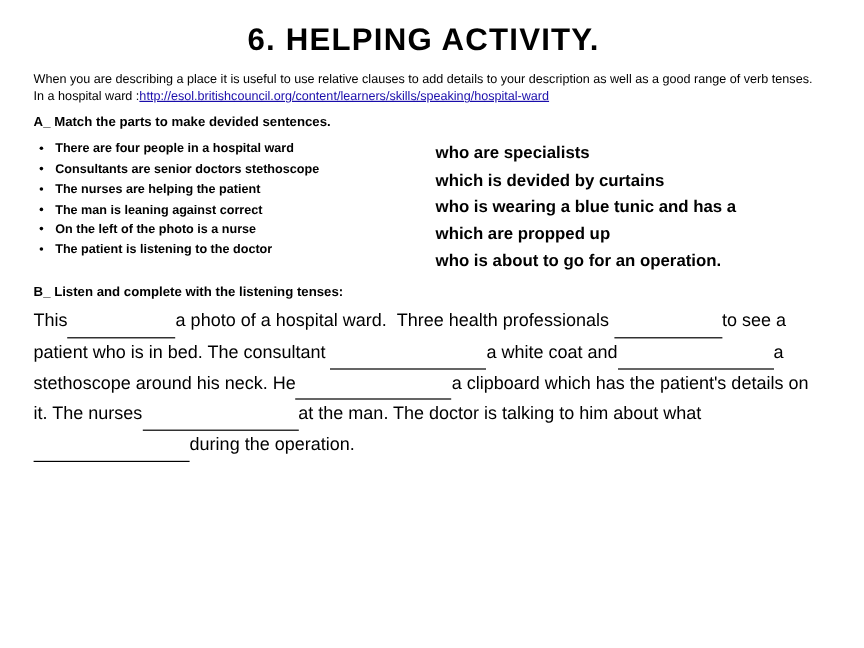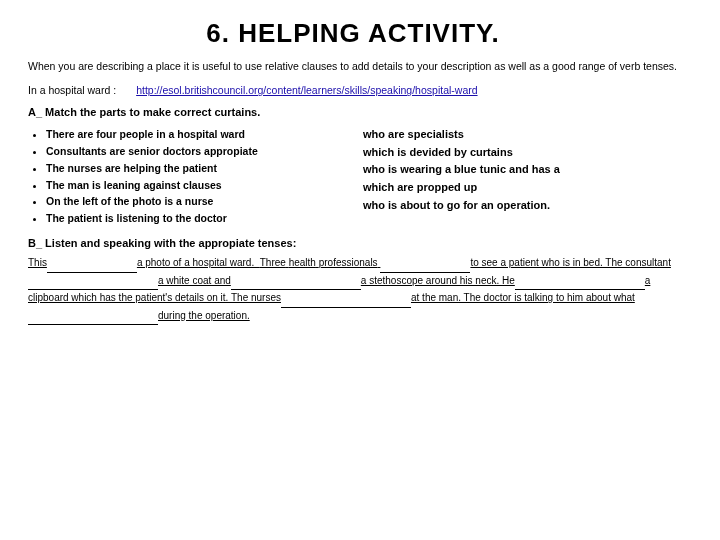--- a/index.html
+++ b/index.html
@@ -17,27 +17,26 @@
     }
     h1 {
       text-align: center;
       font-size: 26px;
       font-weight: bold;
       margin-bottom: 10px;
       letter-spacing: 1px;
     }
     .intro {
       font-size: 10.5px;
-      margin-bottom: 10px;
+      margin-bottom: 0;
       line-height: 1.45;
     }
     .hospital-ward-row {
       display: flex;
       align-items: baseline;
-      gap: 20px;
       margin-bottom: 10px;
       font-size: 10.5px;
     }
     .hospital-ward-label {
       white-space: nowrap;
     }
     .hospital-ward-link {
       color: #1a0dab;
       text-decoration: underline;
     }
@@ -62,36 +61,35 @@
     .bullet-list {
       list-style: disc;
       padding-left: 18px;
       font-size: 10.5px;
       font-weight: bold;
       line-height: 1.6;
     }
     .right-list {
       list-style: none;
       padding-left: 0;
-      font-size: 11px;
+      font-size: 14px;
       font-weight: bold;
       line-height: 1.6;
     }
     .right-list li {
       margin-bottom: 0;
     }
     .b-section-label {
       font-size: 11px;
       font-weight: bold;
       margin-bottom: 6px;
     }
     .fill-text {
-      font-size: 10px;
+      font-size: 15px;
       line-height: 1.65;
-      text-decoration: underline;
     }
     .blank {
       display: inline-block;
       border-bottom: 1px solid #000;
       min-width: 90px;
     }
     .blank-long {
       display: inline-block;
       border-bottom: 1px solid #000;
       min-width: 130px;
@@ -104,45 +102,45 @@
 
   <h1>6. HELPING ACTIVITY.</h1>
 
   <div class="intro">When you are describing a place it is useful to use relative clauses to add details to your description as well as a good range of verb tenses.</div>
 
   <div class="hospital-ward-row">
     <span class="hospital-ward-label">In a hospital ward :</span>
     <a class="hospital-ward-link">http://esol.britishcouncil.org/content/learners/skills/speaking/hospital-ward</a>
   </div>
 
-  <div class="section-label">A_ Match the parts to make correct curtains.</div>
+  <div class="section-label">A_ Match the parts to make devided sentences.</div>
 
   <div class="two-col">
     <div class="col-left">
       <ul class="bullet-list">
         <li>There are four people in a hospital ward</li>
-        <li>Consultants are senior doctors appropiate</li>
+        <li>Consultants are senior doctors stethoscope</li>
         <li>The nurses are helping the patient</li>
-        <li>The man is leaning against clauses</li>
+        <li>The man is leaning against correct</li>
         <li>On the left of the photo is a nurse</li>
         <li>The patient is listening to the doctor</li>
       </ul>
     </div>
     <div class="col-right">
       <ul class="right-list">
         <li>who are specialists</li>
         <li>which is devided by curtains</li>
         <li>who is wearing a blue tunic and has a</li>
         <li>which are propped up</li>
         <li>who is about to go for an operation.</li>
       </ul>
     </div>
   </div>
 
-  <div class="b-section-label">B_ Listen and speaking with the appropiate tenses:</div>
+  <div class="b-section-label">B_ Listen and complete with the listening tenses:</div>
 
   <div class="fill-text">
     <span>This</span><span class="blank">&nbsp;&nbsp;&nbsp;&nbsp;&nbsp;&nbsp;&nbsp;&nbsp;&nbsp;&nbsp;&nbsp;&nbsp;&nbsp;&nbsp;&nbsp;&nbsp;&nbsp;&nbsp;</span>a photo of a hospital ward.&nbsp;&nbsp;<span>Three</span>&nbsp;<span>health</span>&nbsp;<span>professionals</span>
     <span class="blank">&nbsp;&nbsp;&nbsp;&nbsp;&nbsp;&nbsp;&nbsp;&nbsp;&nbsp;&nbsp;&nbsp;&nbsp;</span>to see a patient who is in bed. The consultant <span class="blank-long">&nbsp;&nbsp;&nbsp;&nbsp;&nbsp;&nbsp;&nbsp;&nbsp;&nbsp;&nbsp;&nbsp;&nbsp;&nbsp;&nbsp;&nbsp;&nbsp;&nbsp;&nbsp;&nbsp;&nbsp;&nbsp;&nbsp;&nbsp;&nbsp;</span>a
     white coat and<span class="blank-long">&nbsp;&nbsp;&nbsp;&nbsp;&nbsp;&nbsp;&nbsp;&nbsp;&nbsp;&nbsp;&nbsp;&nbsp;&nbsp;&nbsp;&nbsp;&nbsp;&nbsp;&nbsp;&nbsp;&nbsp;&nbsp;&nbsp;&nbsp;&nbsp;</span>a stethoscope around his neck. He<span class="blank-long">&nbsp;&nbsp;&nbsp;&nbsp;&nbsp;&nbsp;&nbsp;&nbsp;&nbsp;&nbsp;&nbsp;&nbsp;&nbsp;&nbsp;&nbsp;&nbsp;&nbsp;&nbsp;&nbsp;&nbsp;&nbsp;&nbsp;&nbsp;&nbsp;</span>a
     clipboard which has the patient's details on it. The nurses<span class="blank-long">&nbsp;&nbsp;&nbsp;&nbsp;&nbsp;&nbsp;&nbsp;&nbsp;&nbsp;&nbsp;&nbsp;&nbsp;&nbsp;&nbsp;&nbsp;&nbsp;&nbsp;&nbsp;</span>at the man. The
     doctor is talking to him about what<span class="blank-long">&nbsp;&nbsp;&nbsp;&nbsp;&nbsp;&nbsp;&nbsp;&nbsp;&nbsp;&nbsp;&nbsp;&nbsp;&nbsp;&nbsp;&nbsp;&nbsp;&nbsp;&nbsp;</span>during the operation.
   </div>
 
 </div>

